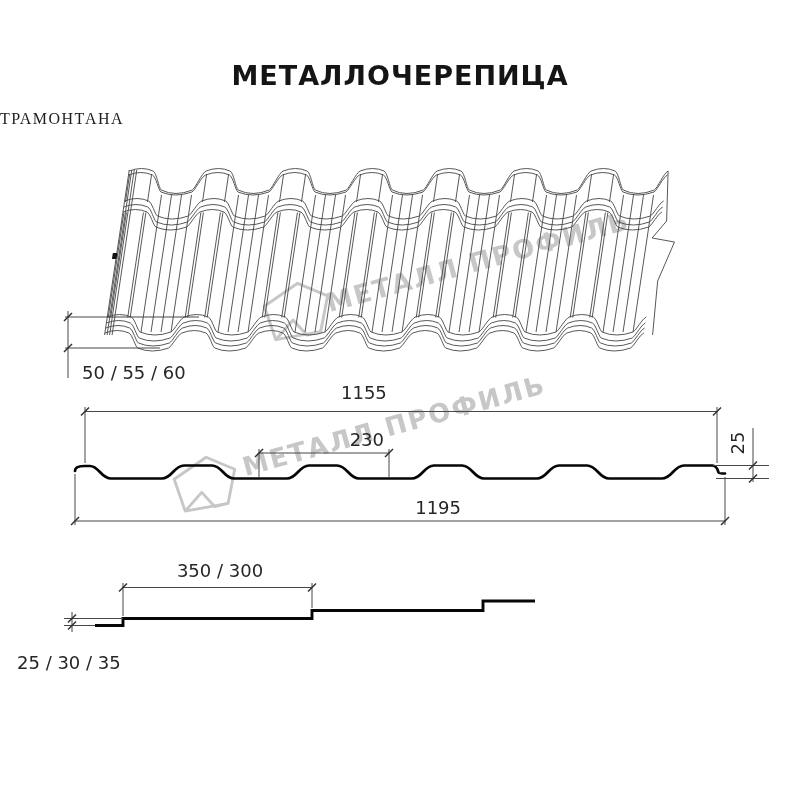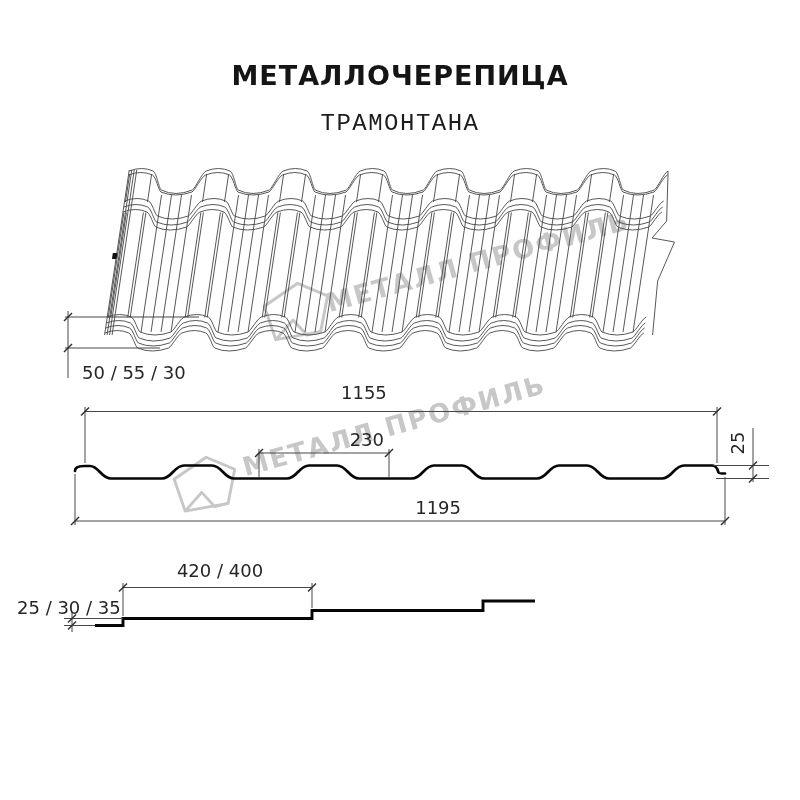--- a/index.html
+++ b/index.html
@@ -2,42 +2,42 @@
 <html><head>
 <meta charset="utf-8">
 <style>
   html,body{margin:0;padding:0;background:#ffffff;}
   body{width:800px;height:800px;overflow:hidden;font-family:"Liberation Sans",sans-serif;}
   .page{position:relative;width:800px;height:800px;background:#fff;}
 
   .title{position:absolute;top:60px;left:0;width:800px;text-align:center;
          font-family:"DejaVu Sans",sans-serif;font-weight:700;font-size:27px;
          letter-spacing:1px;color:#151515;z-index:3;}
-  .subtitle{position:absolute;top:110px;left:0;width:800px;text-align:center;
-         font-family:Liberation Mono, monospace;font-size:24px;letter-spacing:1.5px;
+  .subtitle{position:absolute;top:110px;left:0;width:800px;text-align:left;
+         font-family:Liberation Serif, serif;font-size:16px;letter-spacing:1.5px;
          color:#1d1d1d;z-index:3;}
 
   .wm{position:absolute;font-family:"DejaVu Sans",sans-serif;font-weight:700;
       font-size:26px;letter-spacing:2px;color:#c7c7c7;white-space:nowrap;
       transform-origin:0 100%;z-index:0;}
   #wm1{left:331px;top:288px;transform:rotate(-15.5deg);}
   #wm2{left:247px;top:452px;transform:rotate(-15.5deg);}
 
   svg.draw{position:absolute;left:0;top:0;z-index:1;pointer-events:none;}
 
   .dim{position:absolute;font-family:"DejaVu Sans",sans-serif;font-size:18px;
        color:#262626;z-index:2;white-space:nowrap;}
   #dimSheetStep{left:82px;top:362px;}
   #dimCover{left:341px;top:382px;width:120px;}
   #dimModule{left:264px;top:429px;width:120px;text-align:right;}
   #dimHeight{left:719px;top:428px;width:36px;height:30px;display:flex;
              align-items:center;justify-content:center;transform:rotate(-90deg);}
   #dimFull{left:341px;top:497px;width:120px;text-align:right;}
   #dimStepLen{left:150px;top:560px;width:140px;text-align:center;}
-  #dimStepH{left:17px;top:597px;}
+  #dimStepH{left:17px;top:652px;}
 
   .thin{stroke:#4c4c4c;stroke-width:0.9;fill:none;}
   .dimline{stroke:#474747;stroke-width:1;fill:none;}
   .tick{stroke:#2e2e2e;stroke-width:1.5;fill:none;}
   .thick{stroke:#060606;stroke-width:2.7;fill:none;stroke-linejoin:round;stroke-linecap:round;}
   .thick2{stroke:#060606;stroke-width:2.9;fill:none;stroke-linejoin:miter;}
   .wmline{stroke:#c7c7c7;stroke-width:2.6;fill:none;stroke-linejoin:round;}
 </style>
 </head>
 <body>
@@ -213,20 +213,20 @@
       <g class="dimline">
         <line x1="64" y1="618.5" x2="123" y2="618.5"></line>
         <line x1="64" y1="625.5" x2="95" y2="625.5"></line>
         <line x1="72" y1="612" x2="72" y2="632"></line>
         <path class="tick" d="M-4,4 L4,-4" transform="translate(72,618.5)"></path>
         <path class="tick" d="M-4,4 L4,-4" transform="translate(72,625.5)"></path>
       </g>
     </g>
   </svg>
 
-  <div class="dim" id="dimSheetStep">50 / 55 / 30</div>
+  <div class="dim" id="dimSheetStep">50 / 55 / 60</div>
   <div class="dim" id="dimCover">1155</div>
   <div class="dim" id="dimModule">230</div>
   <div class="dim" id="dimHeight">25</div>
   <div class="dim" id="dimFull">1195</div>
-  <div class="dim" id="dimStepLen">420 / 400</div>
+  <div class="dim" id="dimStepLen">350 / 300</div>
   <div class="dim" id="dimStepH">25 / 30 / 35</div>
 </div>
 
 </body></html>

